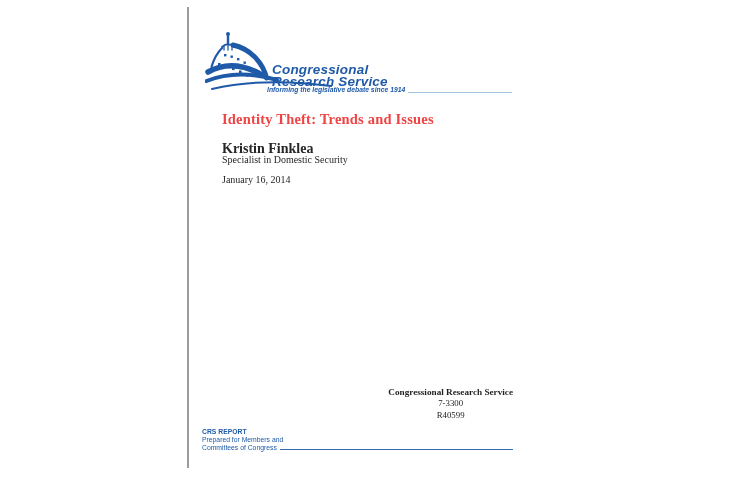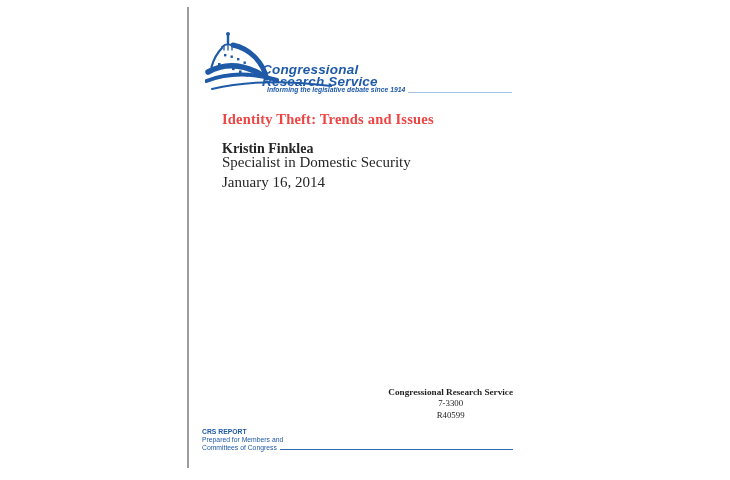--- a/index.html
+++ b/index.html
@@ -6,21 +6,21 @@
   .stage {
     position:relative; width:730px; height:480px; background:#ffffff;
     overflow:hidden; font-family:"Liberation Serif", serif;
   }
   
   .page-edge { position:absolute; left:187px; top:7px; width:2px; height:461px; background:#9c9ca0; }
 
   
   .logo-dome { position:absolute; left:205px; top:30px; }
   .logo-text {
-    position:absolute; left:262px; top:64px;
+    position:absolute; left:272px; top:64px;
     color:#1f5aa8; font-family:"Liberation Sans", sans-serif;
     font-style:italic; font-weight:bold; font-size:13.5px; line-height:11.5px;
     letter-spacing:0.2px; white-space:nowrap;
   }
   .tagline-row {
     position:absolute; left:267px; top:86px; width:245px;
     display:flex; align-items:flex-end;
   }
   .tagline {
     color:#1f5aa8; font-family:"Liberation Sans", sans-serif;
@@ -29,22 +29,22 @@
   }
   .logo-rule { flex:1; height:1px; background:#a3c3e0; margin:0 0 1.5px 3px; }
 
   
   .report-title {
     position:absolute; left:222px; top:111px; margin:0;
     font-size:14.5px; font-weight:bold; color:#ef4444; letter-spacing:0.2px;
     white-space:nowrap;
   }
   .author-name { position:absolute; left:222px; top:141px; font-size:14px; font-weight:bold; color:#262626; }
-  .author-role { position:absolute; left:222px; top:153.5px; font-size:15px; color:#262626; }
-  .cover-date  { position:absolute; left:222px; top:174px; font-size:15px; color:#262626; }
+  .author-role { position:absolute; left:222px; top:153.5px; font-size:10px; color:#262626; }
+  .cover-date  { position:absolute; left:222px; top:174px; font-size:10px; color:#262626; }
 
   
   .footer-right {
     position:absolute; right:217px; top:387px; text-align:center;
     font-size:8.8px; line-height:11.3px; color:#1f1f1f; white-space:nowrap;
   }
   .footer-right .org { font-weight:bold; font-size:9.2px; }
 
   
   .footer-left {

